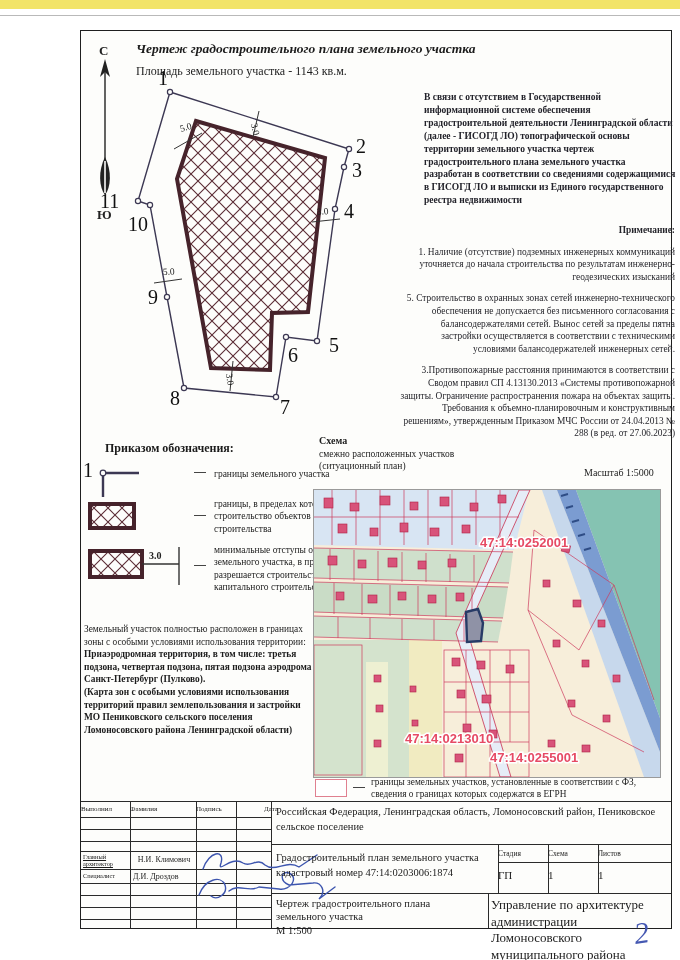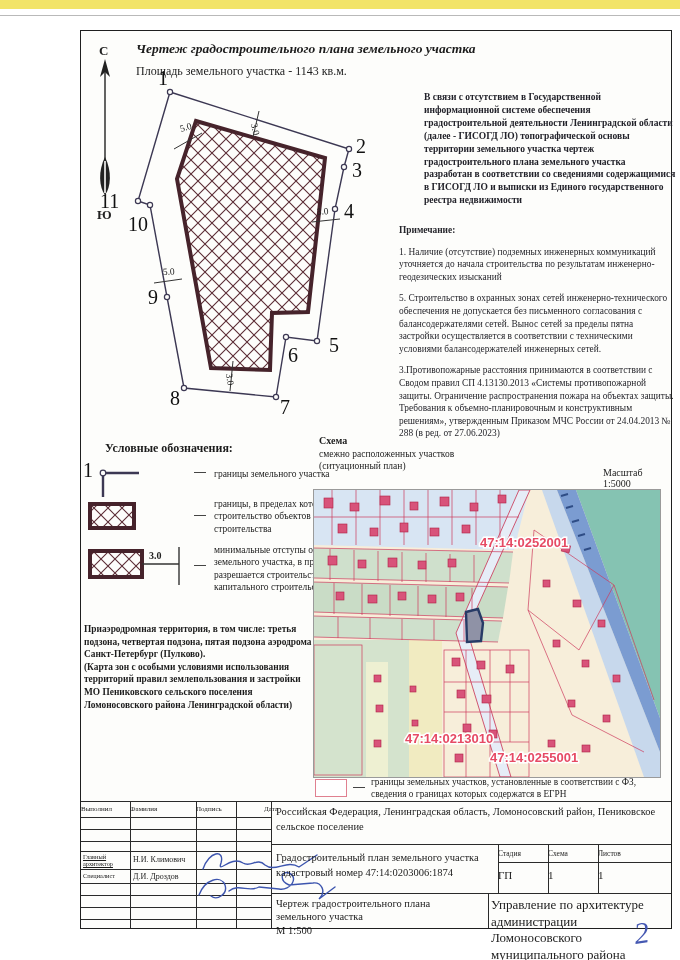--- a/index.html
+++ b/index.html
@@ -4,30 +4,30 @@
 <style>
   html,body{margin:0;padding:0;}
   body{width:680px;height:960px;background:#ffffff;font-family:"Liberation Serif",serif;color:#1c1c1c;position:relative;overflow:hidden;}
   .abs{position:absolute;}
   .center{text-align:left;}
   .bold{font-weight:bold;}
   .frame{left:80px;top:30px;width:590px;height:897px;border:1.6px solid #1f1f1f;background:#fdfdfb;}
   .title{font-size:13.5px;font-weight:bold;font-style:italic;}
   .subtitle{font-size:12px;}
   .note-right{font-size:9.5px;font-weight:bold;line-height:1.36;color:#22222a;}
-  .notes{font-size:9.4px;line-height:1.34;color:#26262c;}
+  .notes{font-size:9.4px;line-height:1.34;color:#26262c;text-align:right;}
   .notes p{margin:0 0 9px 0;}
   .legend-title{font-size:12px;font-weight:bold;}
   .legend-label{font-size:9.5px;line-height:1.3;}
   .dash{display:inline-block;width:12px;border-top:1.4px solid #444;vertical-align:middle;}
   .zone{font-size:9.4px;line-height:1.34;}
   .zone p{margin:0;}
   .schema-head{font-size:9.5px;line-height:1.35;}
   .schema-head .sch-title{font-weight:bold;font-size:10px;}
-  .scale{font-size:10px;margin-left:19px;}
+  .scale{font-size:10px;}
   .tb-line{background:#2a2a2a;}
   .cell{font-size:10.5px;line-height:1.4;}
   .cell-sm{font-size:7px;}
   .map-label{font-family:"Liberation Sans",sans-serif;font-weight:bold;}
   .sheetnum{font-size:30px;font-style:italic;color:#4558b2;transform:rotate(-8deg);font-family:"Liberation Serif",serif;}
 </style>
 </head>
 <body>
 
 <div class="abs" style="left:0;top:0;width:680px;height:9px;background:#f2e468;"></div>
@@ -105,21 +105,21 @@
 
   <div class="abs note-right" style="left:343px;top:60px;width:252px;">В связи с отсутствием в Государственной информационной системе обеспечения градостроительной деятельности Ленинградской области (далее - ГИСОГД ЛО) топографической основы территории земельного участка чертеж градостроительного плана земельного участка разработан в соответствии со сведениями содержащимися в ГИСОГД ЛО и выписки из Единого государственного реестра недвижимости</div>
 
   <div class="abs notes" style="left:318px;top:193px;width:276px;">
     <p class="bold">Примечание:</p>
     <p>1. Наличие (отсутствие) подземных инженерных коммуникаций уточняется до начала строительства по результатам инженерно-геодезических изысканий</p>
     <p>5. Строительство в охранных зонах сетей инженерно-технического обеспечения не допускается без письменного согласования с балансодержателями сетей. Вынос сетей за пределы пятна застройки осуществляется в соответствии с техническими условиями балансодержателей инженерных сетей.</p>
     <p>3.Противопожарные расстояния принимаются в соответствии с Сводом правил СП 4.13130.2013 «Системы противопожарной защиты. Ограничение распространения пожара на объектах защиты. Требования к объемно-планировочным и конструктивным решениям», утвержденным Приказом МЧС России от 24.04.2013 № 288 (в ред. от 27.06.2023)</p>
   </div>
 
-  <div class="abs legend-title" style="left:24px;top:410px;">Условные обозначения:</div>
+  <div class="abs legend-title" style="left:24px;top:410px;">Приказом обозначения:</div>
 
   <svg class="abs" style="left:0;top:424px;" width="125" height="46" viewBox="0 0 125 46">
     <text x="2" y="22" font-size="20" fill="#111">1</text>
     <path d="M22,18 L58,18 M22,18 L22,42" stroke="#3c3853" stroke-width="2.4" fill="none"></path>
     <circle cx="22" cy="18" r="2.8" fill="#fdfdfb" stroke="#3c3853" stroke-width="1.2"></circle>
   </svg>
   <div class="abs dash" style="left:113px;top:441px;"></div>
   <div class="abs legend-label" style="left:133px;top:437px;width:165px;">границы земельного участка</div>
 
   <svg class="abs" style="left:6px;top:470px;" width="52" height="32" viewBox="0 0 52 32">
@@ -131,20 +131,21 @@
   <svg class="abs" style="left:6px;top:514px;" width="115" height="44" viewBox="0 0 115 44">
     <rect x="3" y="6" width="52" height="26" fill="url(#xh)" stroke="#46232b" stroke-width="4"></rect>
     <line x1="55" y1="19" x2="92" y2="19" stroke="#333" stroke-width="1.4"></line>
     <line x1="92" y1="2" x2="92" y2="40" stroke="#333" stroke-width="1.4"></line>
     <text x="62" y="14" font-size="10" font-weight="bold" fill="#222">3.0</text>
   </svg>
   <div class="abs dash" style="left:113px;top:534px;"></div>
   <div class="abs legend-label" style="left:133px;top:513px;width:180px;">минимальные отступы от границ земельного участка, в пределах которых разрешается строительство объектов капитального строительства</div>
 
   <div class="abs zone" style="left:3px;top:592px;width:234px;">
+    <p>Земельный участок полностью расположен в границах зоны с особыми условиями использования территории:</p>
     <p class="bold">Приаэродромная территория, в том числе: третья подзона, четвертая подзона, пятая подзона аэродрома Санкт-Петербург (Пулково).</p>
     <p class="bold">(Карта зон с особыми условиями использования территорий правил землепользования и застройки МО Пениковского сельского поселения Ломоносовского района Ленинградской области)</p>
   </div>
 
   <div class="abs schema-head center" style="left:238px;top:403px;width:330px;">
     <div class="sch-title">Схема</div>
     <div>смежно расположенных участков</div>
     <div>(ситуационный план)</div>
   </div>
   <div class="abs scale" style="left:503px;top:436px;">Масштаб 1:5000</div>
@@ -265,21 +266,21 @@
   <div class="abs tb-line" style="left:467px;top:813px;width:1px;height:49px;"></div>
   <div class="abs tb-line" style="left:517px;top:813px;width:1px;height:49px;"></div>
   <div class="abs tb-line" style="left:407px;top:862px;width:1px;height:35px;"></div>
 
   <div class="abs cell-sm center" style="left:0;top:774px;width:49px;">Выполнил</div>
   <div class="abs cell-sm center" style="left:49px;top:774px;width:66px;">Фамилия</div>
   <div class="abs cell-sm center" style="left:115px;top:774px;width:40px;">Подпись</div>
   <div class="abs cell-sm center" style="left:155px;top:774px;width:35px;padding-left:28px;">Дата</div>
 
   <div class="abs" style="left:2px;top:822px;width:46px;font-size:6.3px;line-height:1.15;text-decoration:underline;">Главный архитектор</div>
-  <div class="abs" style="left:52px;top:824px;width:62px;font-size:8px;">Н.И. Климович</div>
+  <div class="abs" style="left:52px;top:824px;width:62px;font-size:8px;text-align:center;">Н.И. Климович</div>
   <div class="abs" style="left:2px;top:841px;width:46px;font-size:6.3px;">Специалист</div>
   <div class="abs" style="left:52px;top:841px;width:62px;font-size:8px;">Д.И. Дроздов</div>
 
   <svg class="abs" style="left:110px;top:812px;" width="210" height="64" viewBox="0 0 210 64">
     <g stroke="#3d55ae" stroke-width="1.4" fill="none" stroke-linecap="round">
       <path d="M12,26 C18,8 34,6 30,20 C26,32 40,12 52,20 C60,25 66,14 74,22 C84,30 96,16 108,24 L126,12"></path>
       <path d="M8,52 C14,36 30,32 34,42 C37,51 26,58 20,53 M38,48 C48,40 58,50 68,44 L88,46 C100,48 108,34 98,30 C90,27 88,38 98,42 L122,40 C130,39 136,48 128,56 L144,44"></path>
     </g>
   </svg>
 

